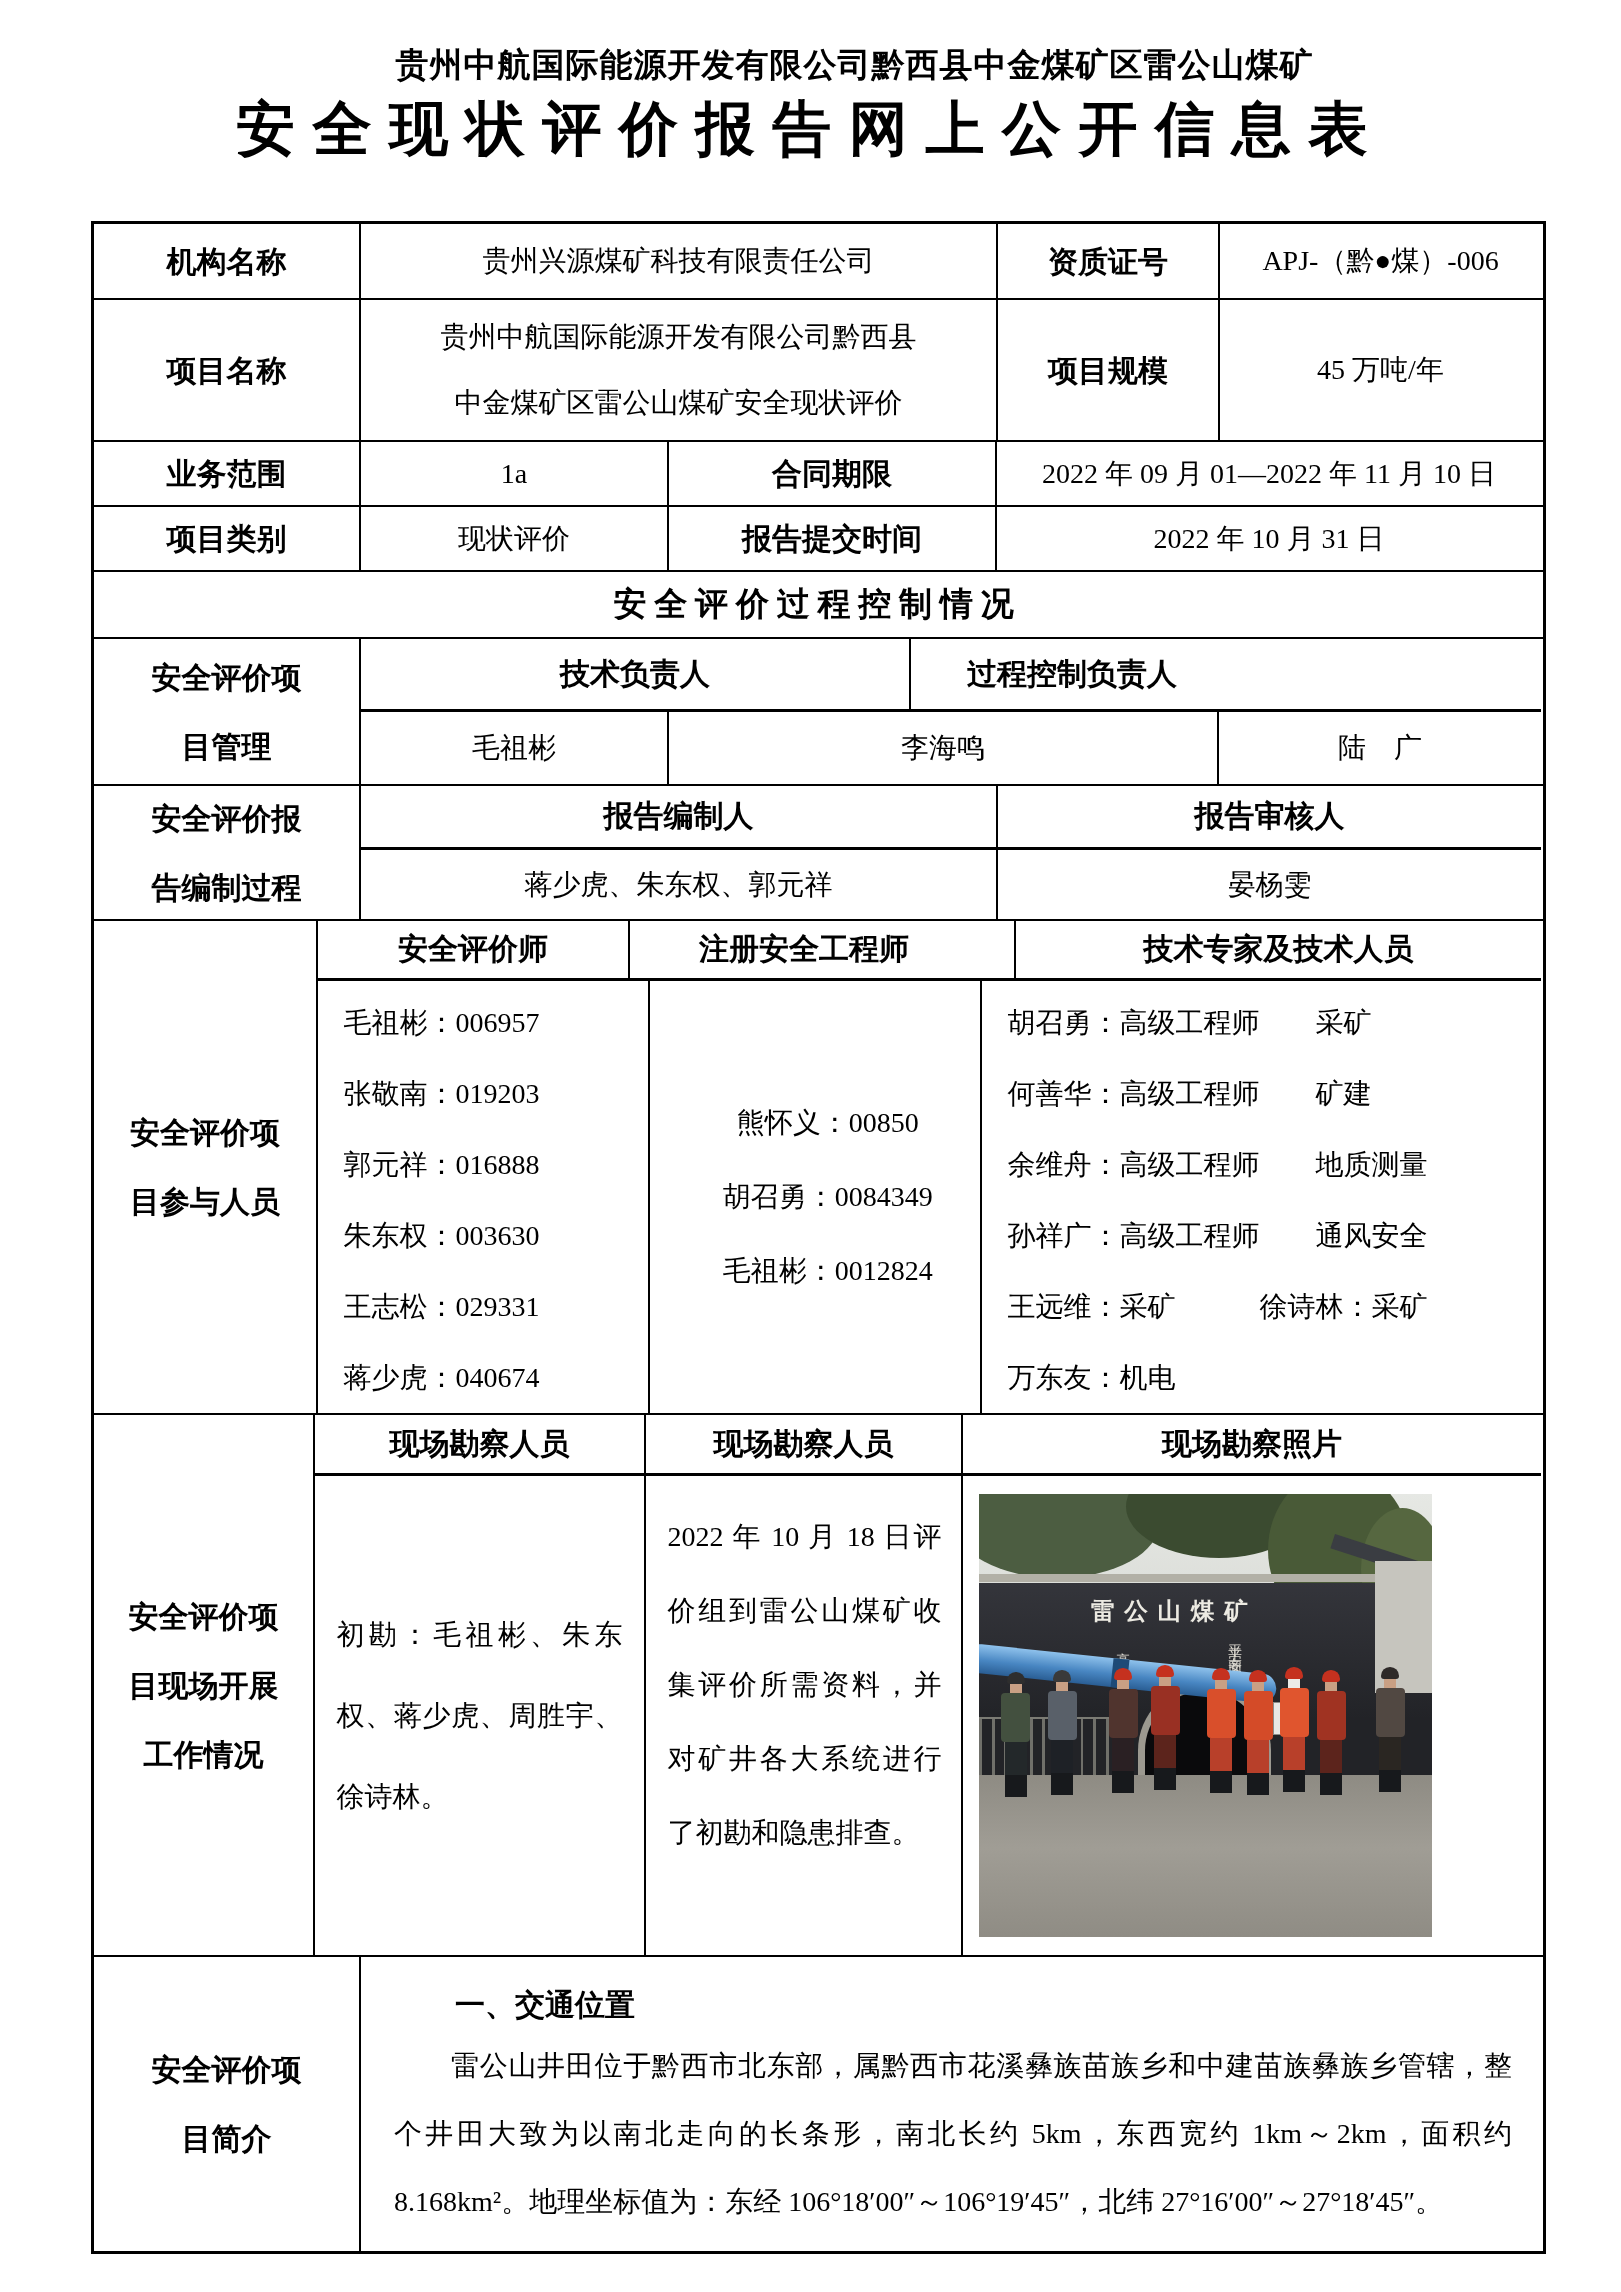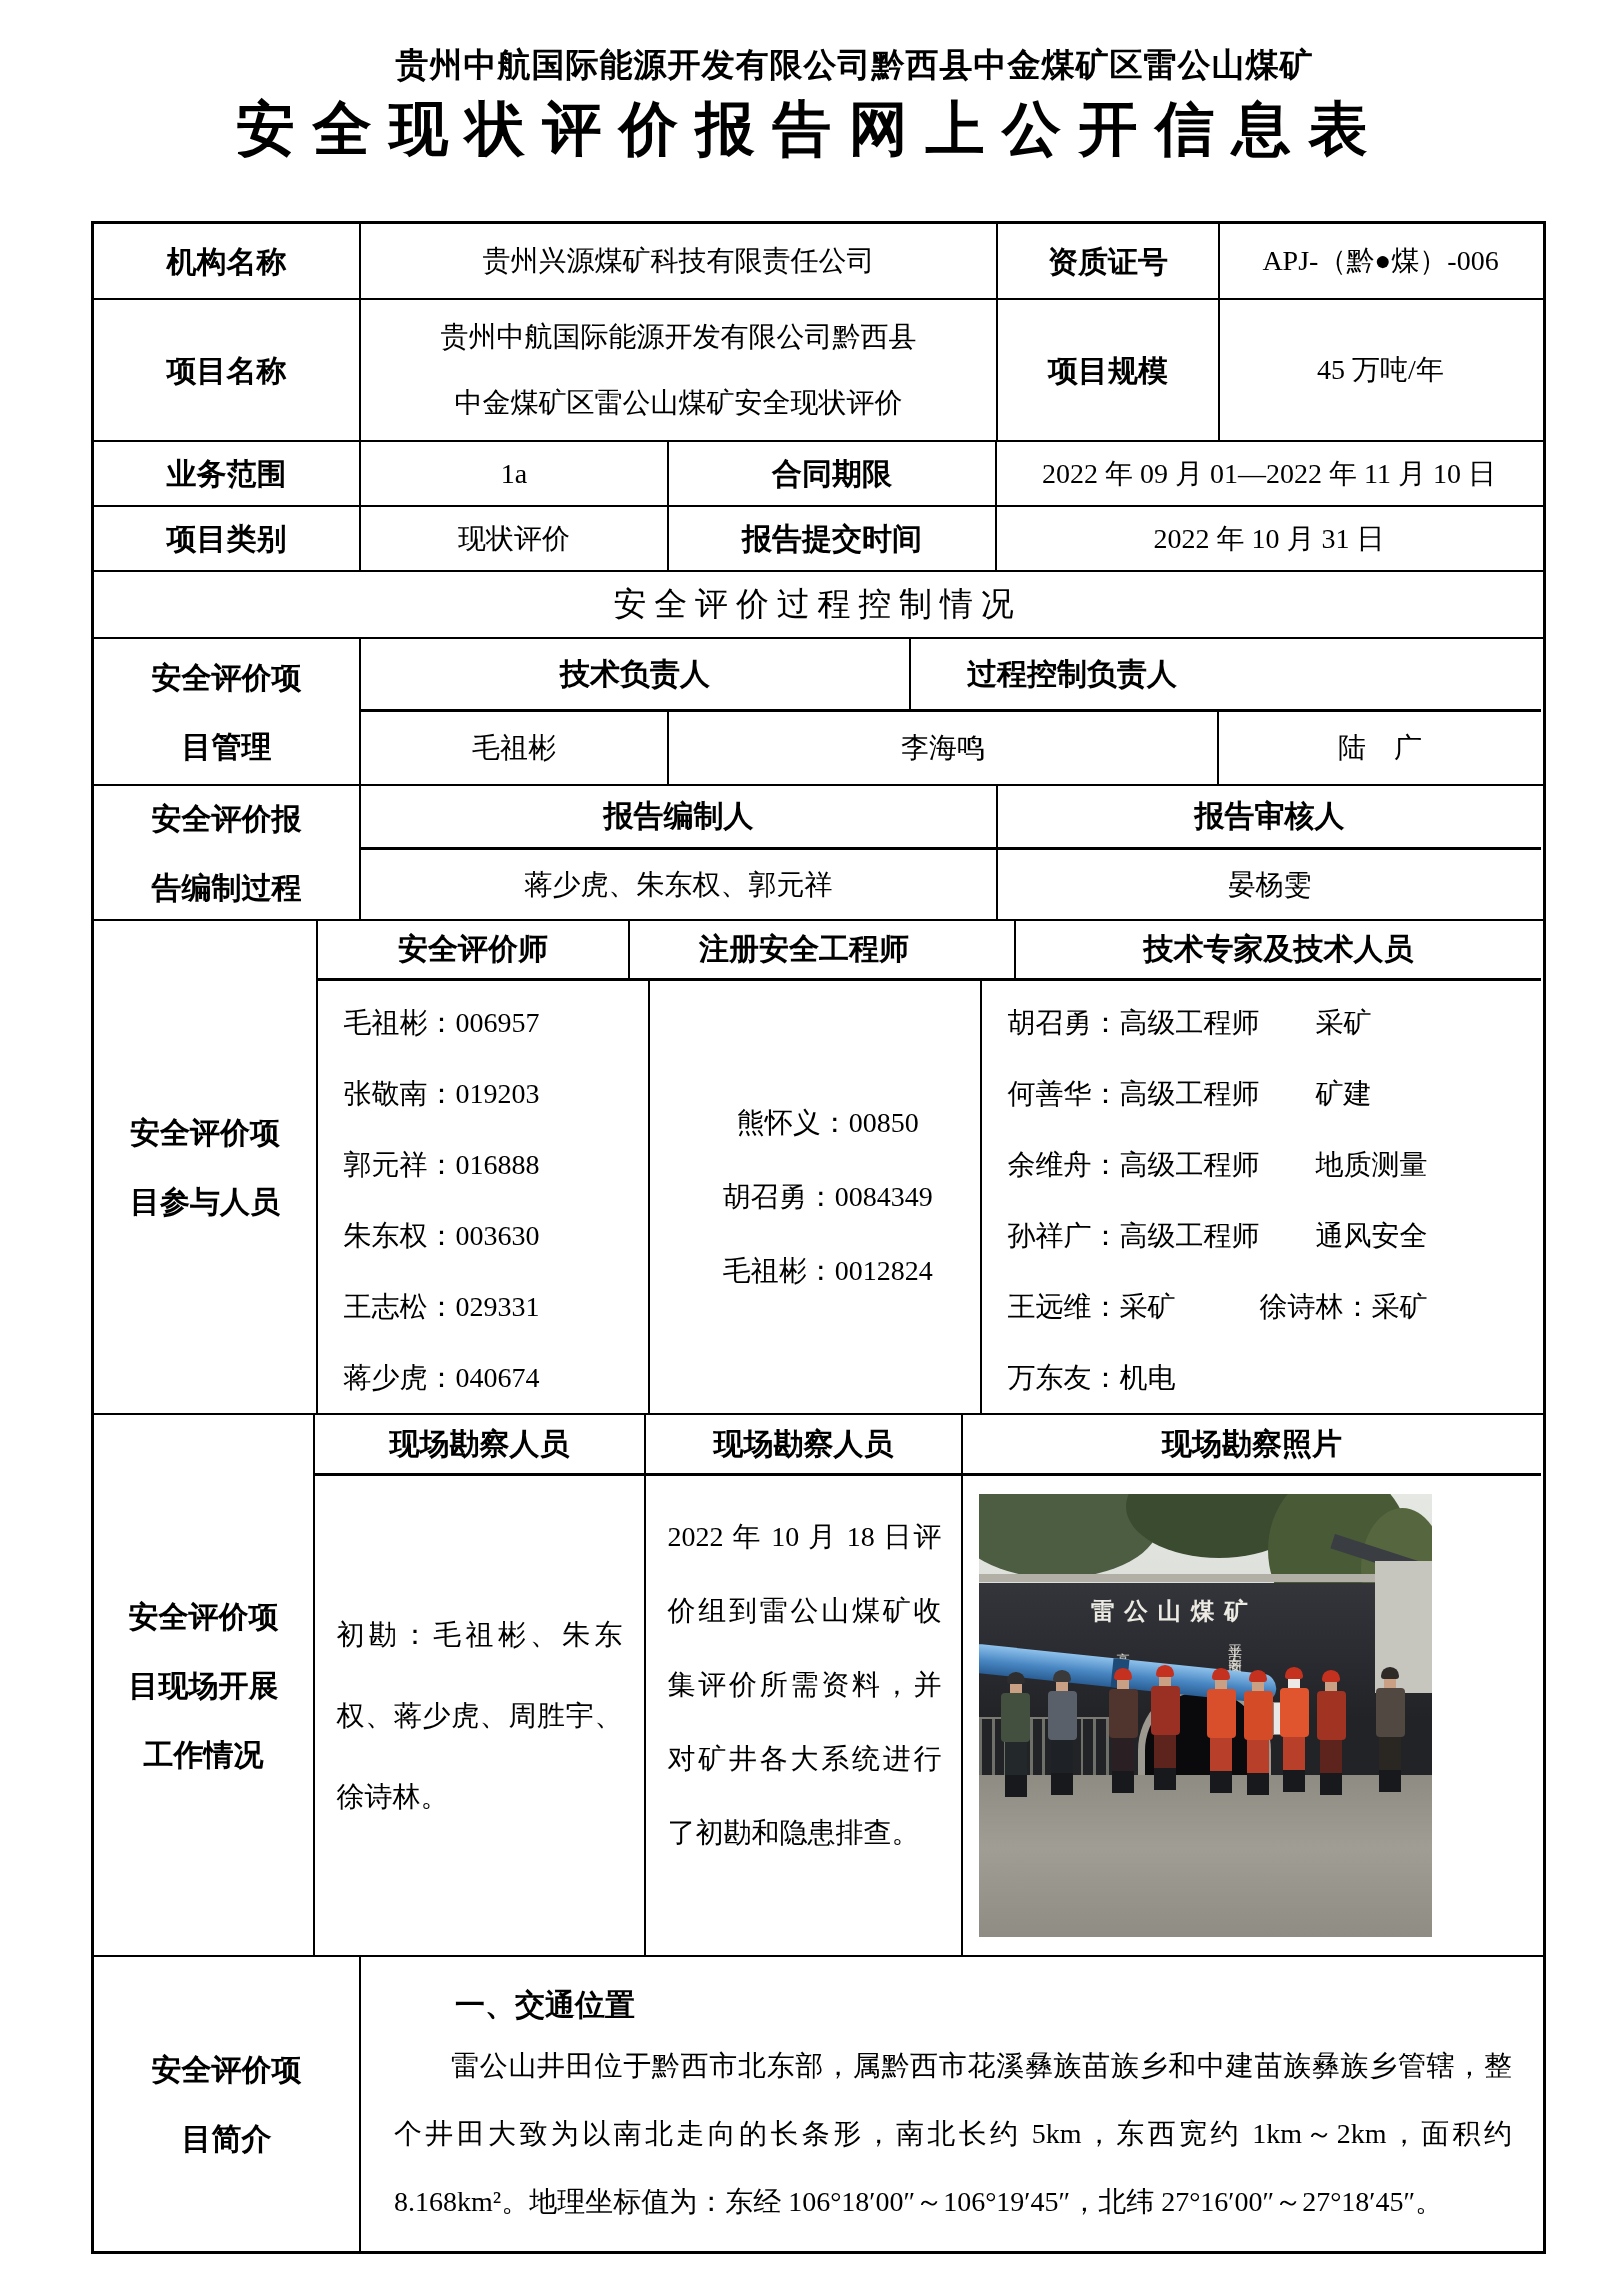--- a/index.html
+++ b/index.html
@@ -13,21 +13,21 @@
        box-sizing:border-box;display:flex;flex-direction:column;}
   .row,.block{display:flex;box-sizing:border-box;}
   .bT{border-top:2.9px solid #000;}
   .cell{box-sizing:border-box;display:flex;align-items:center;justify-content:center;
         text-align:center;overflow:hidden;}
   .bL{border-left:2.9px solid #000;}
   .lbl{font-family:"Liberation Sans",sans-serif;font-weight:bold;font-size:30px;line-height:2.3;}
   .hdr{font-family:"Liberation Sans",sans-serif;font-weight:bold;font-size:30px;}
   .val{font-size:28px;line-height:2.35;}
   .pre{white-space:pre-line;}
-  .sect{font-family:"Liberation Sans",sans-serif;font-weight:normal;font-size:33px;letter-spacing:7.8px;}
+  .sect{font-family:"Liberation Sans",sans-serif;font-weight:bold;font-size:33px;letter-spacing:7.8px;}
   .binner{display:flex;flex-direction:column;box-sizing:border-box;}
   .brow{display:flex;box-sizing:border-box;}
   .bB4{border-bottom:3.9px solid #000;}
   .listcell{display:block;text-align:left;padding:5.9px 7.8px 0 25.5px;font-size:28px;line-height:71px;}
   .centerlist{display:flex;flex-direction:column;justify-content:center;text-align:left;
               padding-left:25.5px;font-size:28px;line-height:74px;}
   .justcell{display:flex;align-items:center;padding:0 21.6px;font-size:28px;line-height:2.9;
             text-align:justify;}
   .justcell > div{width:100%;text-align:justify;text-align-last:left;}
   .taskcell{display:block;text-align:justify;text-align-last:left;padding:23.5px 19.6px 0 21.6px;

